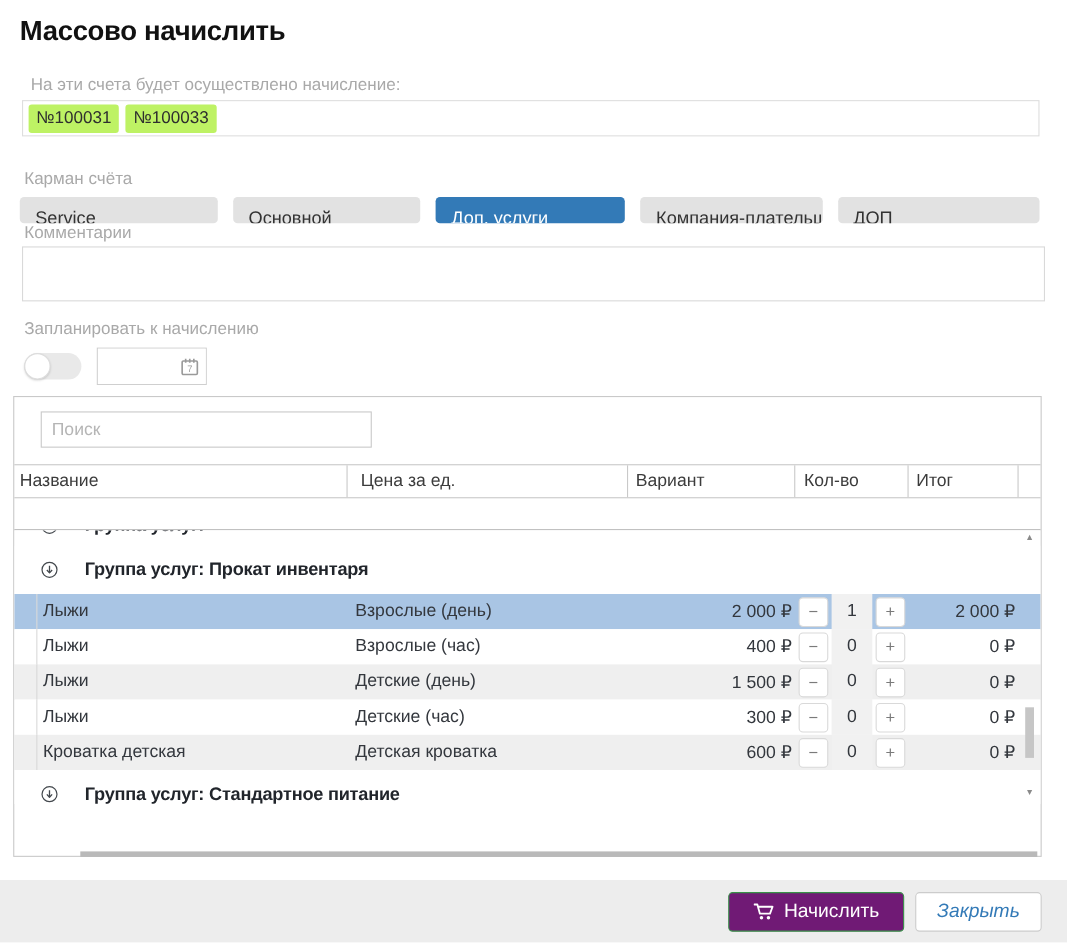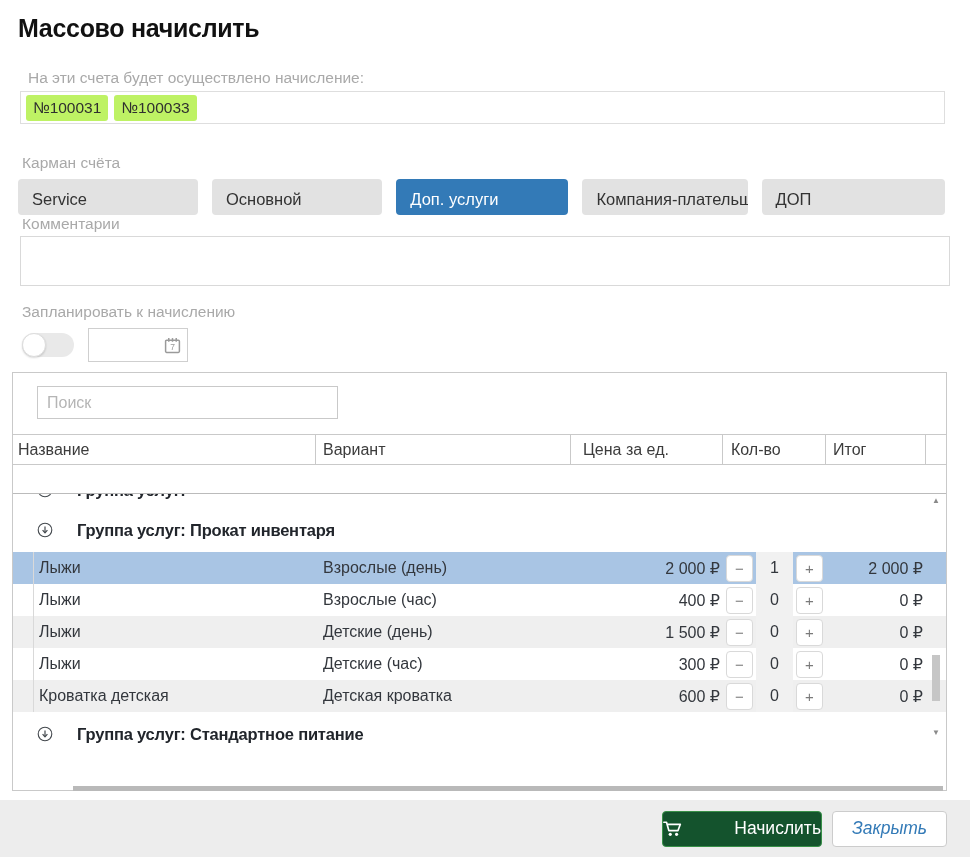--- a/index.html
+++ b/index.html
@@ -27,21 +27,21 @@
     border: 1px solid #dedede; background: #fff;
     display: flex; align-items: center; gap: 6px; padding: 0 5px;
   }
   .account-tag {
     background: #bef264; color: #2f2f2f; font-size: 15.5px;
     padding: 4px 7px; border-radius: 3px; white-space: nowrap;
   }
   
   .pocket-label { margin-top: 30px; }
   .tabs {
-    display: flex; gap: 14px; margin: 7px 25px 0 18px; height: 36px;
+    display: flex; gap: 14px; margin: 7px 25px 0 18px; height: 24px;
   }
   .tab {
     background: #e2e2e2; color: #333; font-size: 16.5px;
     border-radius: 4px; line-height: 40px; padding-left: 14px;
     overflow: hidden; white-space: nowrap; cursor: pointer;
   }
   .tab.selected { background: #337ab7; color: #fff; }
   .tab:nth-child(1){ flex: 191 0 0; }
   .tab:nth-child(2){ flex: 180 0 0; }
   .tab:nth-child(3){ flex: 182 0 0; }
@@ -172,21 +172,21 @@
     position: absolute; left: 0; right: 0; bottom: 0; height: 57px;
     background: #ededed;
     display: flex; align-items: center; justify-content: flex-end;
     gap: 10px; padding-right: 23px;
   }
   .btn {
     height: 36px; border-radius: 4px; font-family: inherit;
     font-size: 17.5px; cursor: pointer; border: 1px solid transparent;
     display: inline-flex; align-items: center; justify-content: center; gap: 8px;
   }
-  .btn-charge { width: 160px; background: #14532d; border-color: #389048; color: #fff; justify-content: space-between; }
+  .btn-charge { width: 160px; background: #701a75; border-color: #389048; color: #fff; }
   .btn-close { width: 115px; background: #fff; border-color: #ccc; color: #337ab7; font-style: italic; }
 </style>
 </head>
 <body>
 
 <div class="page">
 
   <h1 class="page-title">Массово начислить</h1>
 
   <label class="field-label accounts-label">На эти счета будет осуществлено начисление:</label>
@@ -223,22 +223,22 @@
           <text x="8" y="12.6" font-size="8" fill="#9a9a9a" text-anchor="middle" font-family="Liberation Sans, sans-serif">7</text>
         </svg>
       </span>
     </div>
   </div>
 
   <div class="table-box">
     <input class="search-input" type="text" placeholder="Поиск" style="">
     <div class="thead">
         <div class="th c-name">Название</div>
+        <div class="th c-price">Цена за ед.</div>
         <div class="th c-variant">Вариант</div>
-        <div class="th c-price">Цена за ед.</div>
         <div class="th c-qty">Кол-во</div>
         <div class="th c-total">Итог</div>
         <div class="th spacer"></div>
       </div>
     <div class="gap-row"></div>
 
     <div class="viewport">
       <div id="rows-root">
           <div class="clip-row">
             <div class="group-row">

